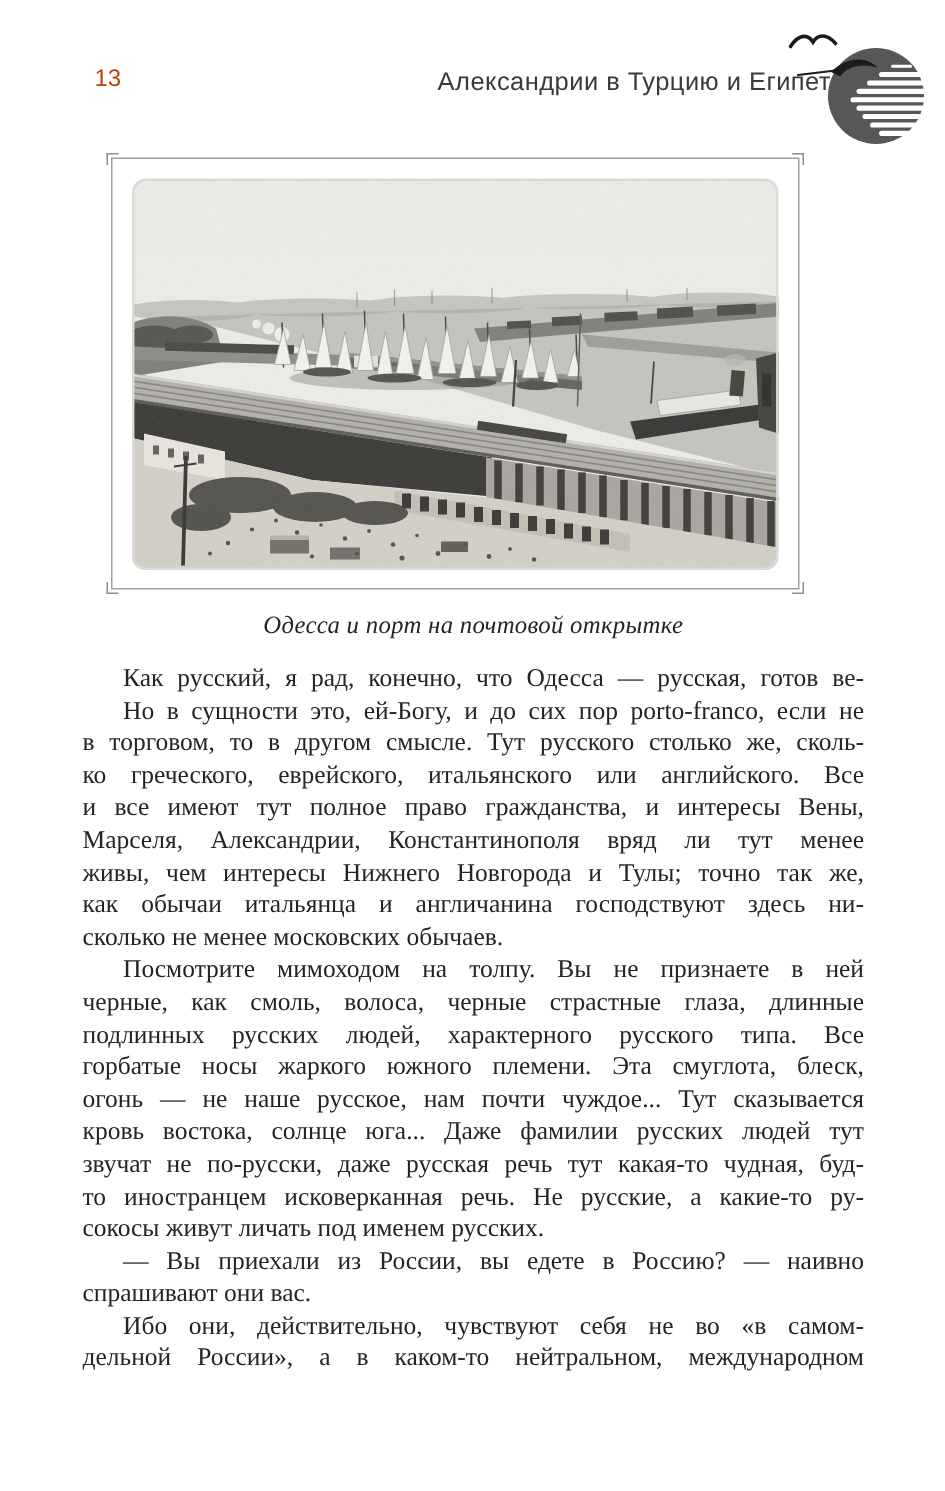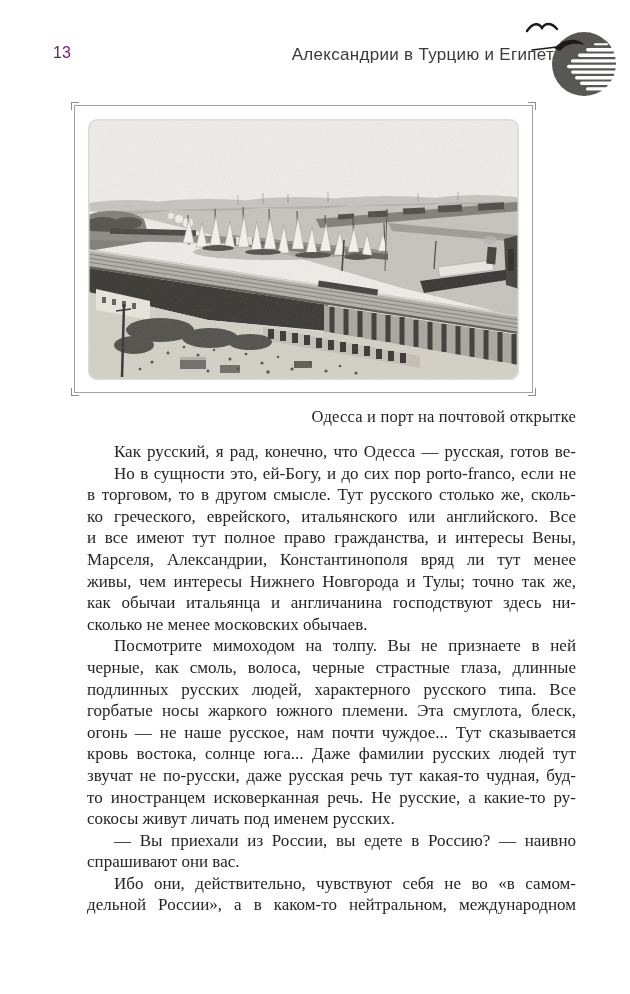--- a/index.html
+++ b/index.html
@@ -4,22 +4,22 @@
 <style>
   html,body{margin:0;padding:0;}
   body{
     width:630px;height:994px;background:#ffffff;position:relative;
     font-family:"Liberation Serif", serif;color:#262626;overflow:hidden;
   }
   .page{position:absolute;inset:0;background:#ffffff;}
 
   
   .page-number{
-    position:absolute;left:53px;top:44px;
-    font-family:"Liberation Sans", sans-serif;font-size:16px;color:#701a75;
+    position:absolute;left:63px;top:44px;
+    font-family:"Liberation Sans", sans-serif;font-size:16px;color:#c2410c;
   }
   .running-title{
     position:absolute;top:45px;right:76px;
     font-family:"Liberation Sans", sans-serif;font-size:17px;color:#3a3a3a;
     letter-spacing:.3px;white-space:nowrap;
   }
   .logo-box{position:absolute;left:524px;top:16px;width:106px;height:86px;}
 
   
   .photo-frame{
@@ -27,30 +27,30 @@
     border:1px solid #a3a19d;background:#ffffff;box-sizing:border-box;
   }
   .tick{position:absolute;width:7px;height:7px;}
   .tick.tl{left:-4px;top:-4px;border-left:1px solid #8f8d89;border-top:1px solid #8f8d89;}
   .tick.tr{right:-4px;top:-4px;border-right:1px solid #8f8d89;border-top:1px solid #8f8d89;}
   .tick.bl{left:-4px;bottom:-4px;border-left:1px solid #8f8d89;border-bottom:1px solid #8f8d89;}
   .tick.br{right:-4px;bottom:-4px;border-right:1px solid #8f8d89;border-bottom:1px solid #8f8d89;}
   .photo{position:absolute;left:13px;top:13px;width:431px;height:261px;}
 
   .caption{
-    position:absolute;left:55px;top:407px;width:521px;text-align:right;
-    font-size:16.5px;color:#232323;letter-spacing:.2px;
+    position:absolute;left:55px;top:407px;width:521px;text-align:center;
+    font-style:italic;font-size:16.5px;color:#232323;letter-spacing:.2px;
   }
 
   
   .body-text{
     position:absolute;left:55px;top:441px;width:521px;
     font-size:17px;line-height:21.6px;color:#242424;
   }
-  .line{height:21.6px;overflow:hidden;text-align:justify;text-align-last:justify;margin-left:32px;}
+  .line{height:21.6px;overflow:hidden;text-align:justify;text-align-last:justify;}
   .line.first{text-indent:27px;}
   .line.lastline{text-align-last:left;}
 </style>
 </head>
 <body>
 
 <div class="page">
 
   <div class="page-number">13</div>
   <div class="running-title">Александрии в Турцию и Египет</div>

